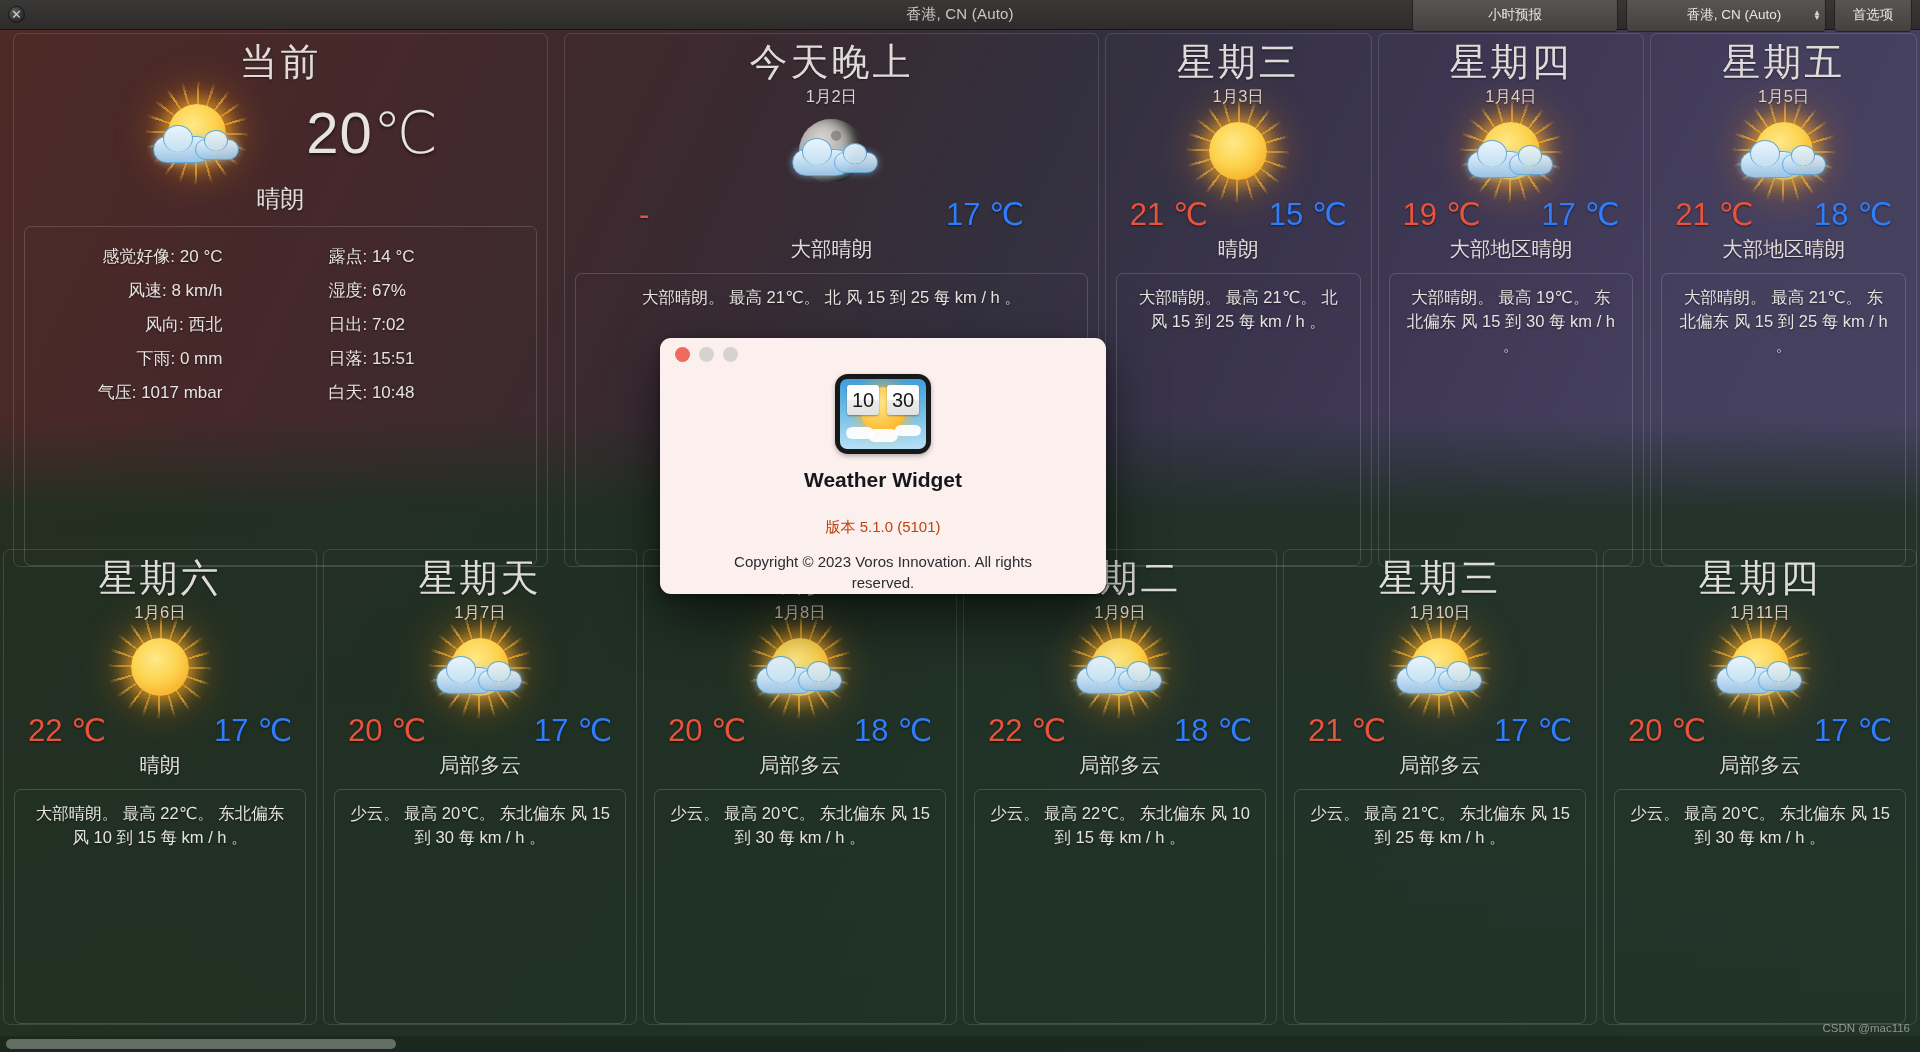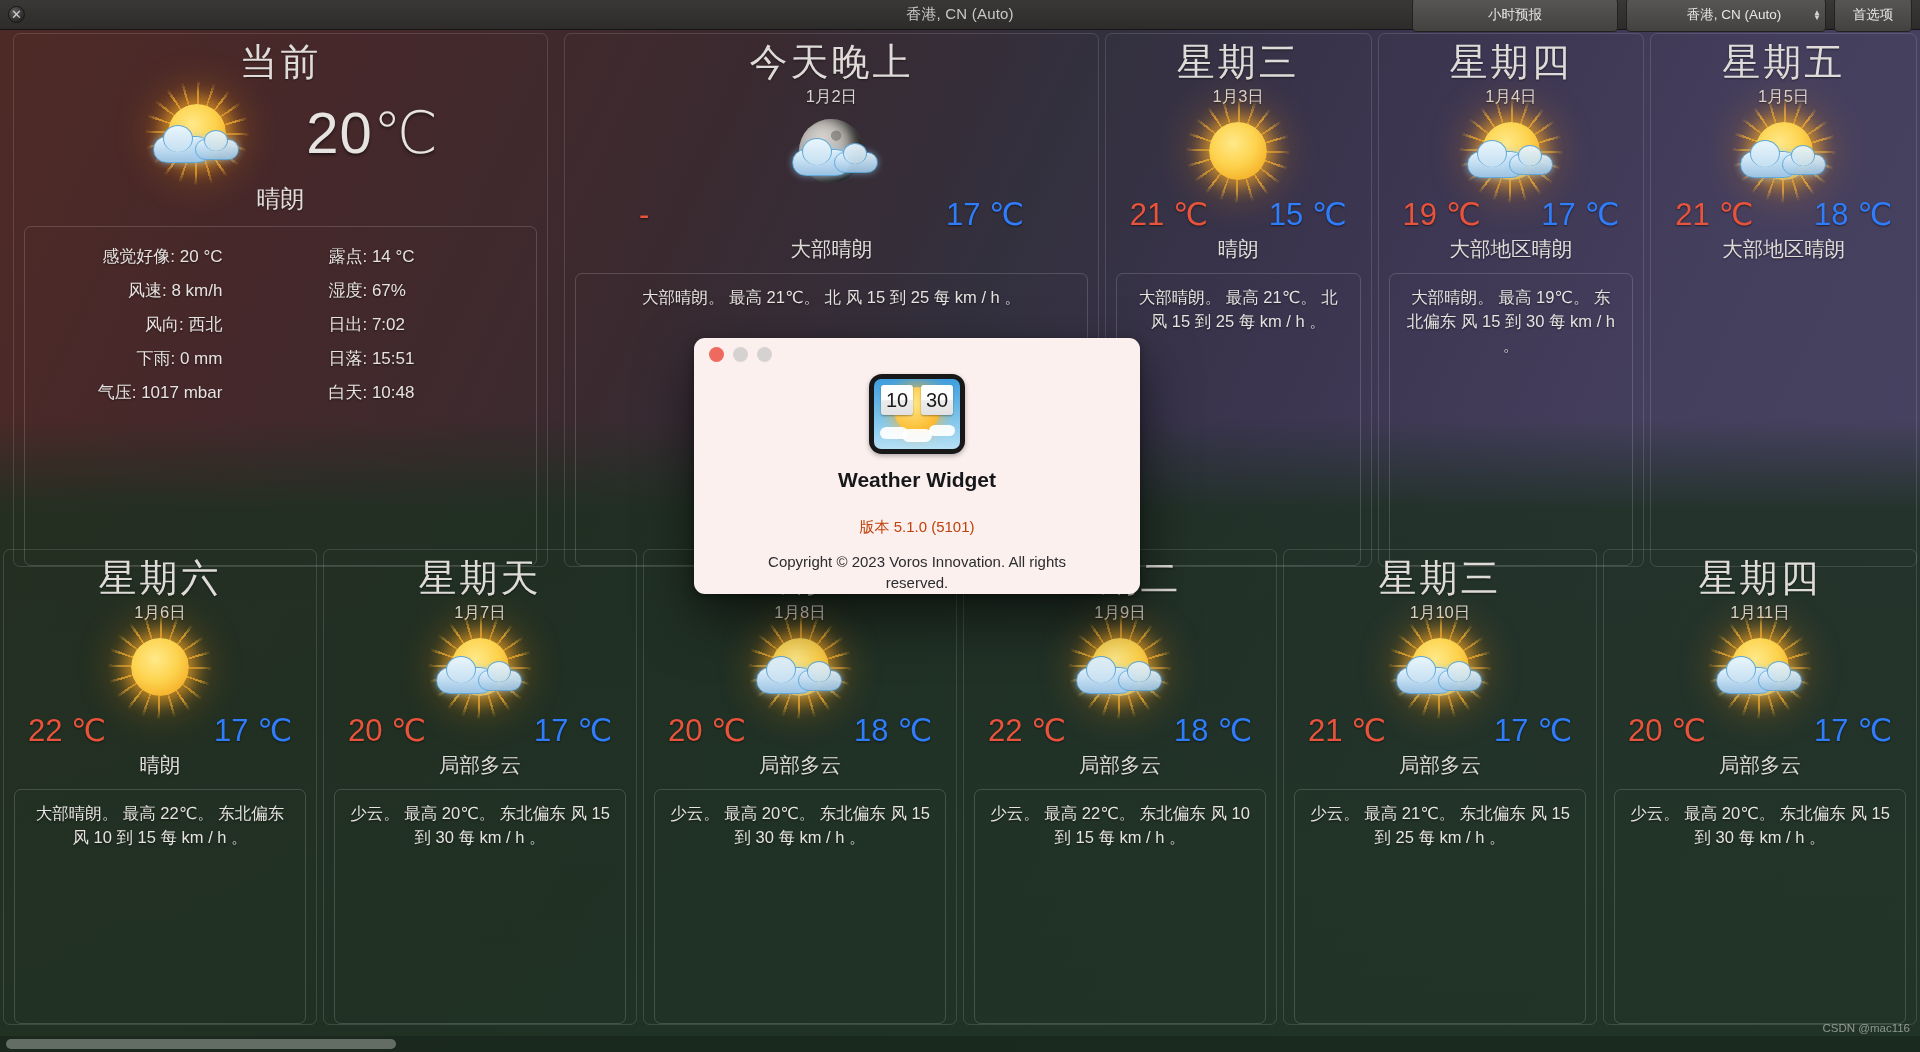--- a/index.html
+++ b/index.html
@@ -194,21 +194,21 @@
     padding: 18px 0 0;
     display: grid; grid-template-columns: 1fr 1fr;
     row-gap: 11px; align-content: start;
   }
   .m-l { text-align: right;  padding-right: 58px; }
   .m-r { text-align: left;   padding-left: 48px; }
   .metrics div { font-size: 17px; color: #e6e3e0; text-shadow: 0 1px 2px rgba(0,0,0,.5); }
 
   
   #about {
-    position: absolute; left: 694px; top: 308px;
+    position: absolute; left: 660px; top: 308px;
     width: 446px; height: 256px;
     background: #fbf0ee;
     border-radius: 11px;
     box-shadow: 0 24px 56px rgba(0,0,0,.55), 0 3px 10px rgba(0,0,0,.35);
     z-index: 50; overflow: hidden;
     display: flex; flex-direction: column; align-items: center;
   }
   #about-tb { width: 100%; height: 40px; display: flex; align-items: center;
               gap: 9px; padding-left: 15px; }
   .tl { width: 15px; height: 15px; border-radius: 50%; }
@@ -375,20 +375,21 @@
         <div class="clouds">
             <div class="c1"></div>
             <div class="c2"></div>
           </div>
       </div>
       <div class="temps">
         <span class="t-hi">21 ℃</span>
         <span class="t-lo">18 ℃</span>
       </div>
       <div class="cond">大部地区晴朗</div>
+      <div class="desc-box">大部晴朗。 最高 21℃。 东北偏东 风 15 到 25 每 km / h 。</div>
     </div>
   </div>
 
   <div class="row" id="row-bot">
 
     <div class="cell norm">
       <div class="day-name">星期六</div>
       <div class="day-date">1月6日</div>
       <div class="icon-wrap">
         <div class="rays"></div>

